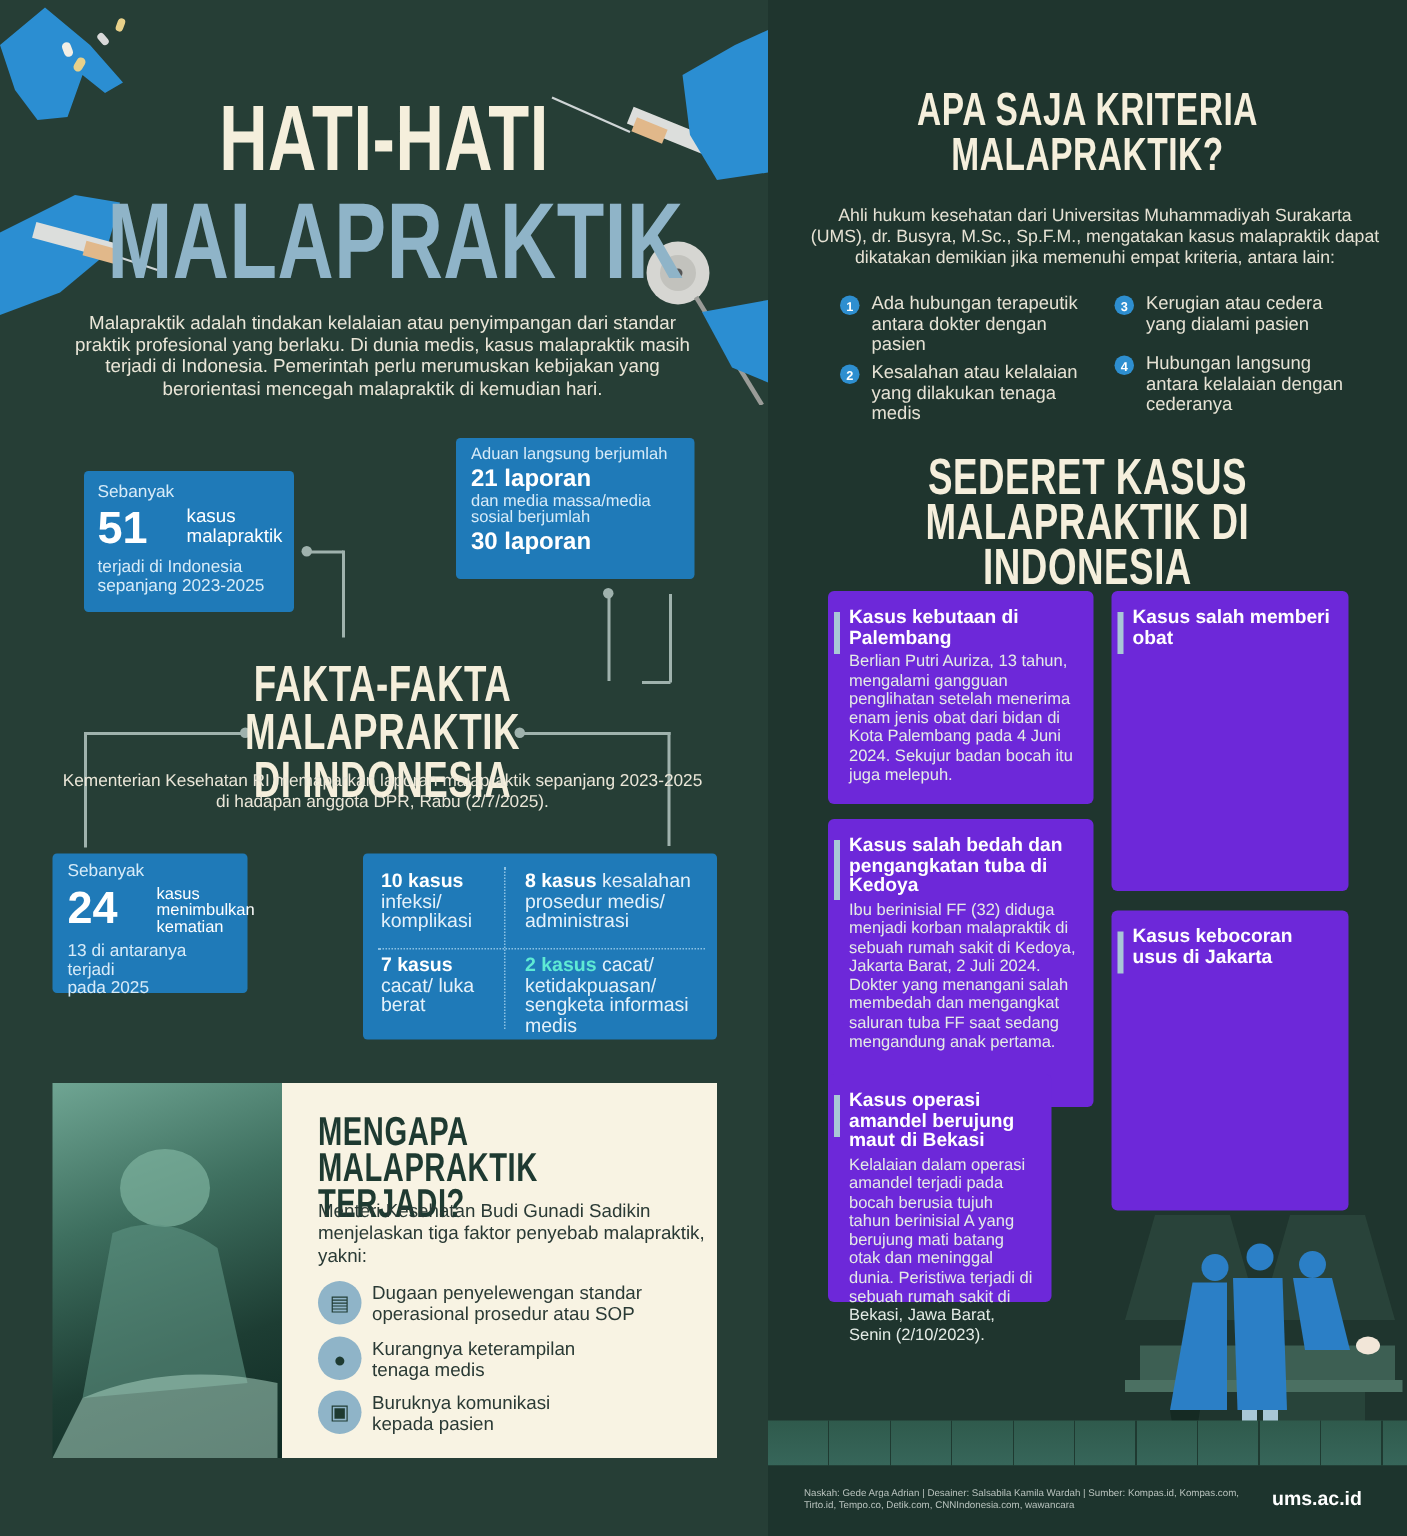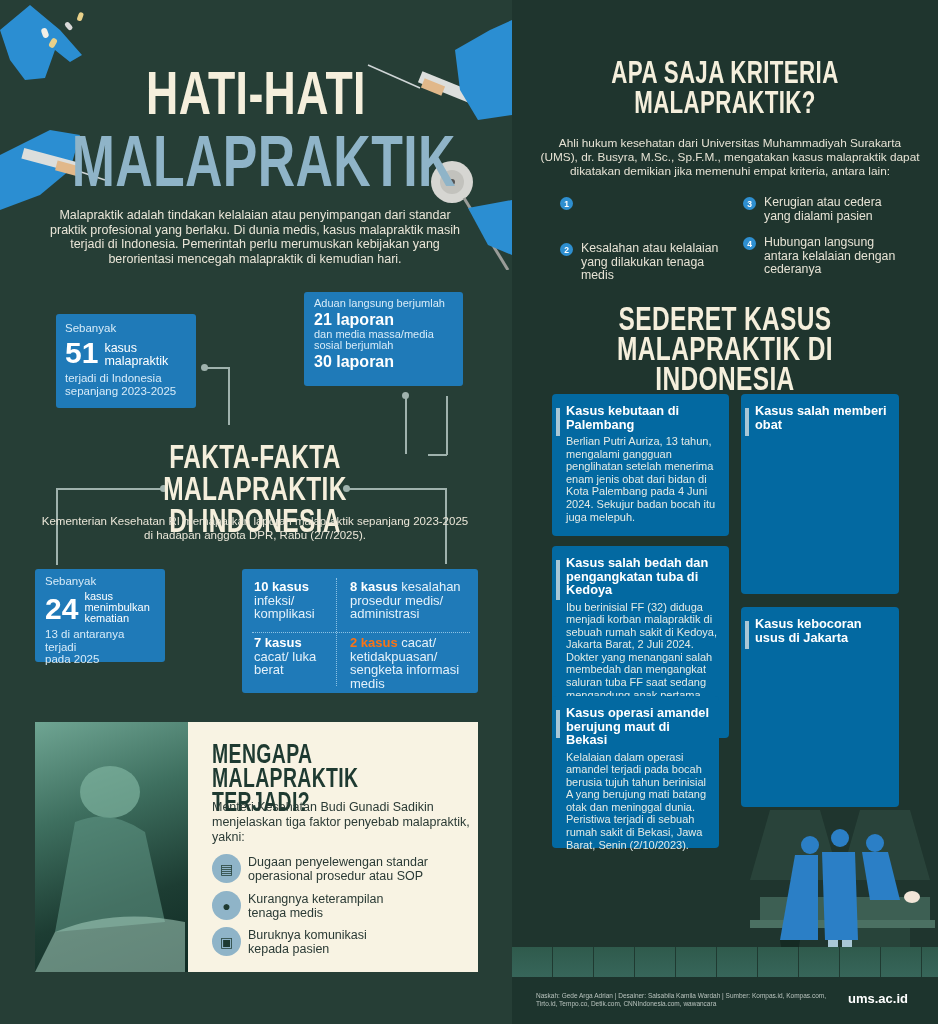--- a/index.html
+++ b/index.html
@@ -41,21 +41,21 @@
     font-size: 12.5px; line-height: 14.5px; color: #eae6d8;
   }
   
   .bluebox {
     background: #1f7ab8; border-radius: 3px; color: #fff;
   }
   .stat51 { left: 56px; top: 314px; width: 140px; height: 94px; padding: 8px 9px; }
   .small-top { font-size: 11.5px; color: #d7ebf8; }
   .bignum { font-size: 30px; font-weight: 700; line-height: 30px; }
   .bignum-label { font-size: 12.5px; font-weight: 400; line-height: 13px; margin-left: 6px; }
-  .row-num { display: flex; align-items: flex-end; margin: 4px 0 4px; }
+  .row-num { display: flex; align-items: flex-start; margin: 4px 0 4px; gap: 20px; }
   .small-bottom { font-size: 11.5px; line-height: 12.5px; color: #d7ebf8; }
 
   .stat21 { left: 304px; top: 292px; width: 159px; height: 94px; padding: 6px 10px; }
   .lapor { font-size: 16px; font-weight: 700; line-height: 19px; }
   .mini { font-size: 11px; line-height: 11.5px; color: #d7ebf8; }
 
   
   .line { position: absolute; background: #9fb2ad; }
   .dot { position: absolute; width: 7px; height: 7px; border-radius: 50%; background: #9fb2ad; }
 
@@ -112,21 +112,21 @@
     font-size: 8.5px; font-weight: 700; display: flex; align-items: center; justify-content: center;
     margin-top: 1px; flex-shrink: 0;
   }
   .crit-label { margin-left: 8px; font-size: 12.3px; line-height: 13.5px; color: #e6e2d4; }
 
   .sederet-title {
     left: 512px; width: 426px; top: 303px; text-align: center;
     font-size: 34px; color: #f5efdc; transform: scaleX(0.72); line-height: 30px;
   }
   .case {
-    position: absolute; background: #0369a1; border-radius: 4px; padding: 10px 10px 10px 14px;
+    position: absolute; background: #6d28d9; border-radius: 4px; padding: 10px 10px 10px 14px;
   }
   .case-bar { position: absolute; left: 4px; top: 14px; width: 4px; height: 28px; background: #a9c7d6; }
   .case-title { font-size: 12.8px; font-weight: 700; line-height: 13.5px; color: #ffffff; }
   .case-body { margin-top: 4px; font-size: 11px; line-height: 12.6px; color: #e4ebe6; }
 
   .floor {
     left: 512px; top: 947px; width: 426px; height: 30px;
     background:
       repeating-linear-gradient(90deg, transparent 0 40px, #1f3a31 40px 41px),
       linear-gradient(#2f5a4c, #37665a);
@@ -241,21 +241,21 @@
 </div>
 <div class="abs" style="left:350px;top:580px;width:125px;font-size:13px;line-height:13.5px;color:#e4f1fa">
   <b style="color:#fff">8 kasus</b>
   <span>kesalahan prosedur medis/ administrasi</span>
 </div>
 <div class="abs" style="left:254px;top:636px;width:80px;font-size:13px;line-height:13.5px;color:#e4f1fa">
   <b style="display:block;color:#fff">7 kasus</b>
   <span>cacat/ luka berat</span>
 </div>
 <div class="abs" style="left:350px;top:636px;width:125px;font-size:13px;line-height:13.5px;color:#e4f1fa">
-  <b style="color:#f97316">2 kasus</b>
+  <b style="color:#5eead4">2 kasus</b>
   <span>cacat/ ketidakpuasan/ sengketa informasi medis</span>
 </div>
 
 <div class="abs photo">
   <svg width="153" height="250">
     <ellipse cx="75" cy="70" rx="30" ry="26" fill="#7fb3a0" opacity="0.7"></ellipse>
     <path d="M40 100 Q75 85 110 110 L130 200 L20 210 Z" fill="#5f9583" opacity="0.6"></path>
     <path d="M20 210 Q80 185 150 200 L150 250 L0 250 Z" fill="#a8d0c0" opacity="0.55"></path>
   </svg>
 </div>
@@ -289,20 +289,21 @@
 </div>
 
 <div class="abs condensed apa-title">
   <div>APA SAJA KRITERIA</div>
   <div>MALAPRAKTIK?</div>
 </div>
 <div class="abs apa-desc">Ahli hukum kesehatan dari Universitas Muhammadiyah Surakarta (UMS), dr. Busyra, M.Sc., Sp.F.M., mengatakan kasus malapraktik dapat dikatakan demikian jika memenuhi empat kriteria, antara lain:</div>
 
 <div class="crit" style="left:560px;top:196px">
   <div class="crit-num">1</div>
+  <div class="crit-label" style="width:150px">Ada hubungan terapeutik antara dokter dengan pasien</div>
 </div>
 <div class="crit" style="left:560px;top:242px">
   <div class="crit-num">2</div>
   <div class="crit-label" style="width:140px">Kesalahan atau kelalaian yang dilakukan tenaga medis</div>
 </div>
 <div class="crit" style="left:743px;top:196px">
   <div class="crit-num">3</div>
   <div class="crit-label" style="width:130px">Kerugian atau cedera yang dialami pasien</div>
 </div>
 <div class="crit" style="left:743px;top:236px">
@@ -326,21 +327,21 @@
 </div>
 <div class="case" style="left:552px;top:546px;width:177px;height:192px">
   <div class="case-bar" style="height:40px"></div>
   <div class="case-title">Kasus salah bedah dan pengangkatan tuba di Kedoya</div>
   <div class="case-body">Ibu berinisial FF (32) diduga menjadi korban malapraktik di sebuah rumah sakit di Kedoya, Jakarta Barat, 2 Juli 2024. Dokter yang menangani salah membedah dan mengangkat saluran tuba FF saat sedang mengandung anak pertama.</div>
 </div>
 <div class="case" style="left:741px;top:607px;width:158px;height:200px">
   <div class="case-bar"></div>
   <div class="case-title">Kasus kebocoran usus di Jakarta</div>
 </div>
-<div class="case" style="left:552px;top:696px;width:167px;height:152px">
+<div class="case" style="left:552px;top:716px;width:149px;height:152px">
   <div class="case-bar"></div>
   <div class="case-title">Kasus operasi amandel berujung maut di Bekasi</div>
   <div class="case-body">Kelalaian dalam operasi amandel terjadi pada bocah berusia tujuh tahun berinisial A yang berujung mati batang otak dan meninggal dunia. Peristiwa terjadi di sebuah rumah sakit di Bekasi, Jawa Barat, Senin (2/10/2023).</div>
 </div>
 
 <svg class="abs" style="left:740px;top:800px" width="198" height="175">
   <path d="M30 10 L80 10 L100 80 L10 80 Z" fill="#2d4a40" opacity="0.7"></path>
   <path d="M120 10 L170 10 L190 80 L100 80 Z" fill="#2d4a40" opacity="0.7"></path>
   <rect x="20" y="97" width="170" height="25" fill="#3d5f53"></rect>
   <rect x="10" y="120" width="185" height="8" fill="#4b7062"></rect>

